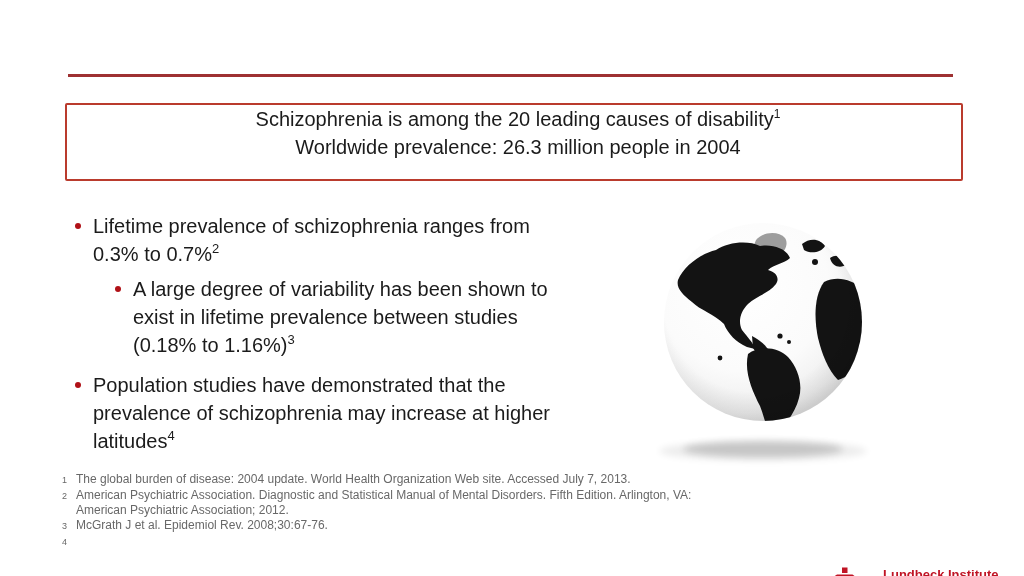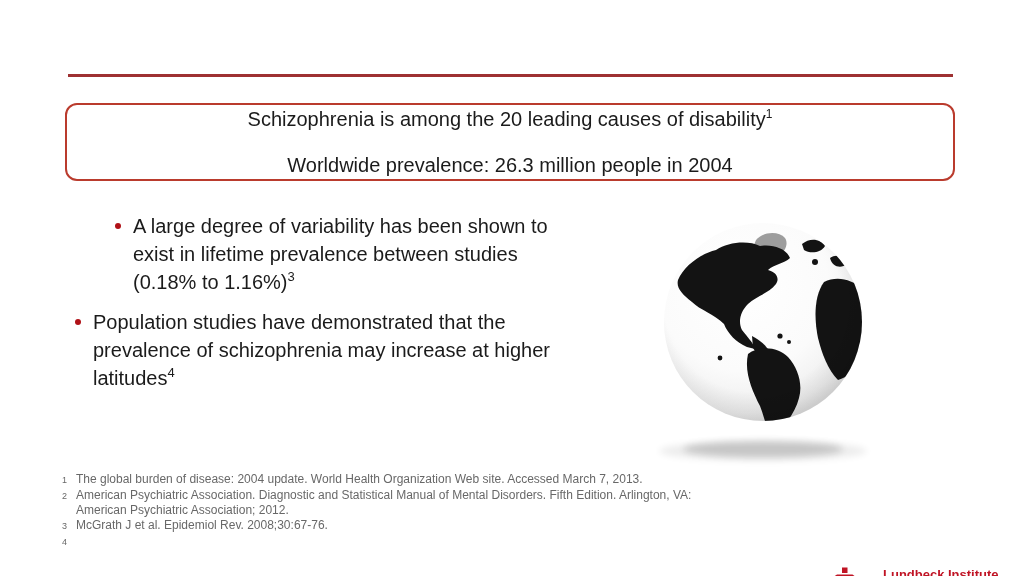--- a/index.html
+++ b/index.html
@@ -21,24 +21,24 @@
   .title-rule{
     position:absolute;left:68px;top:74px;
     width:885px;height:3px;
     background:var(--accent_underline,#9E3132);
   }
   
   .callout{
     position:absolute;left:65px;top:103px;
     width:886px;height:74px;
     border:2px solid var(--accent_box,#BA3B2D);
-    border-radius:12px;
-    display:flex;flex-direction:column;justify-content:space-between;align-items:center;
+    border-radius:2px;
+    display:flex;flex-direction:column;justify-content:flex-start;align-items:center;
     text-align:center;
-    font-size:20px;line-height:28px;color:#1b1b1b;
+    font-size:20px;line-height:28px;color:#1b1b1b;padding-left:8px;
   }
   .callout sup{font-size:12px;line-height:0;}
   
   .bullets{
     position:absolute;left:75px;top:212px;width:560px;
     font-size:20px;line-height:28px;color:#1b1b1b;
   }
   .b-row{display:flex;align-items:flex-start;}
   .b-dot{
     flex:0 0 auto;width:6px;height:6px;border-radius:50%;
@@ -75,20 +75,24 @@
 <div class="slide">
 
   <div class="title-rule"></div>
 
   <div class="callout">
     <div><span>Schizophrenia is among the 20 leading causes of disability</span><sup>1</sup></div>
     <div>Worldwide prevalence: 26.3 million people in 2004</div>
   </div>
 
   <div class="bullets">
+    <div class="b-row lvl1">
+      <span class="b-dot"></span>
+      <span class="b-text w1"><span>Lifetime prevalence of schizophrenia ranges from 0.3% to 0.7%</span><sup>2</sup></span>
+    </div>
     <div class="b-row lvl2">
       <span class="b-dot"></span>
       <span class="b-text w2"><span>A large degree of variability has been shown to exist in lifetime prevalence between studies (0.18% to 1.16%)</span><sup>3</sup></span>
     </div>
     <div class="b-row lvl1">
       <span class="b-dot"></span>
       <span class="b-text w3"><span>Population studies have demonstrated that the prevalence of schizophrenia may increase at higher latitudes</span><sup>4</sup></span>
     </div>
   </div>
 
@@ -138,21 +142,21 @@
       <path d="M168,64 C182,57 199,62 209,74 C217,88 219,108 213,126 C207,144 195,158 182,162 C172,152 166,136 162,120 C158,100 158,78 168,64 Z" fill="#131313"></path>
       <circle cx="186" cy="172" r="3" fill="#131313"></circle>
     </g>
 
     <circle cx="107" cy="104" r="99" fill="url(#rim)"></circle>
   </svg>
 
   <div class="footnotes">
     <div class="fn-row">
       <span class="fn-sup">1</span>
-      <span class="fn-text">The global burden of disease: 2004 update. World Health Organization Web site. Accessed March 7, 2013.</span>
+      <span class="fn-text">The global burden of disease: 2004 update. World Health Organization Web site. Accessed July 7, 2013.</span>
     </div>
     <div class="fn-row">
       <span class="fn-sup">2</span>
       <span class="fn-text">American Psychiatric Association. Diagnostic and Statistical Manual of Mental Disorders. Fifth Edition. Arlington, VA: American Psychiatric Association; 2012.</span>
     </div>
     <div class="fn-row">
       <span class="fn-sup">3</span>
       <span class="fn-text">McGrath J et al. Epidemiol Rev. 2008;30:67-76.</span>
     </div>
     <div class="fn-row">

